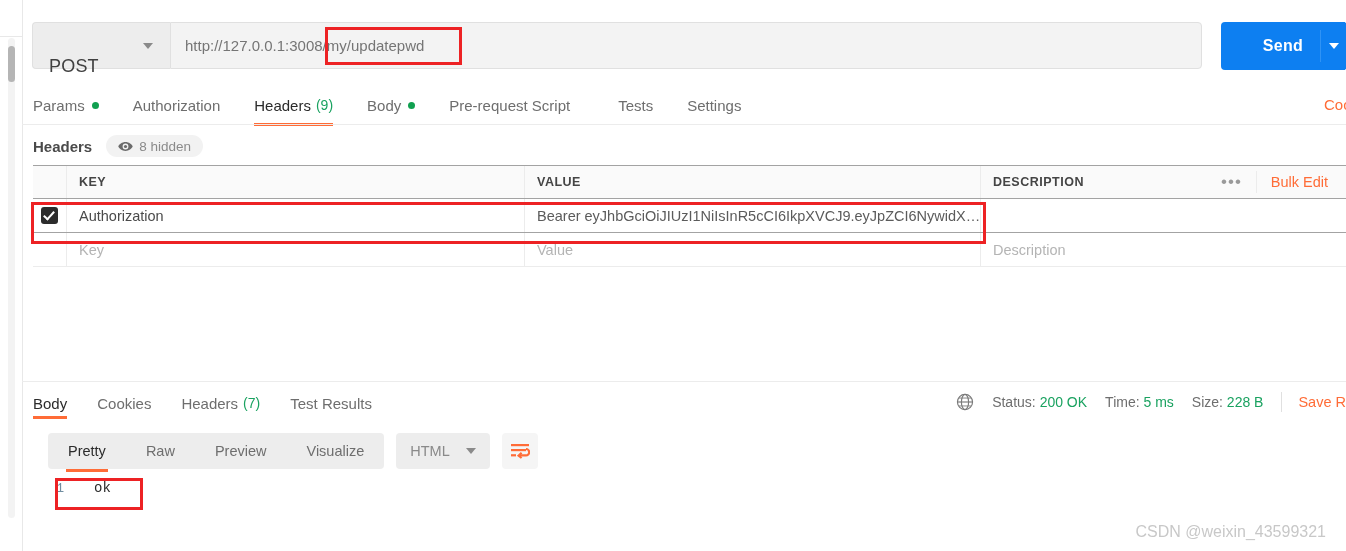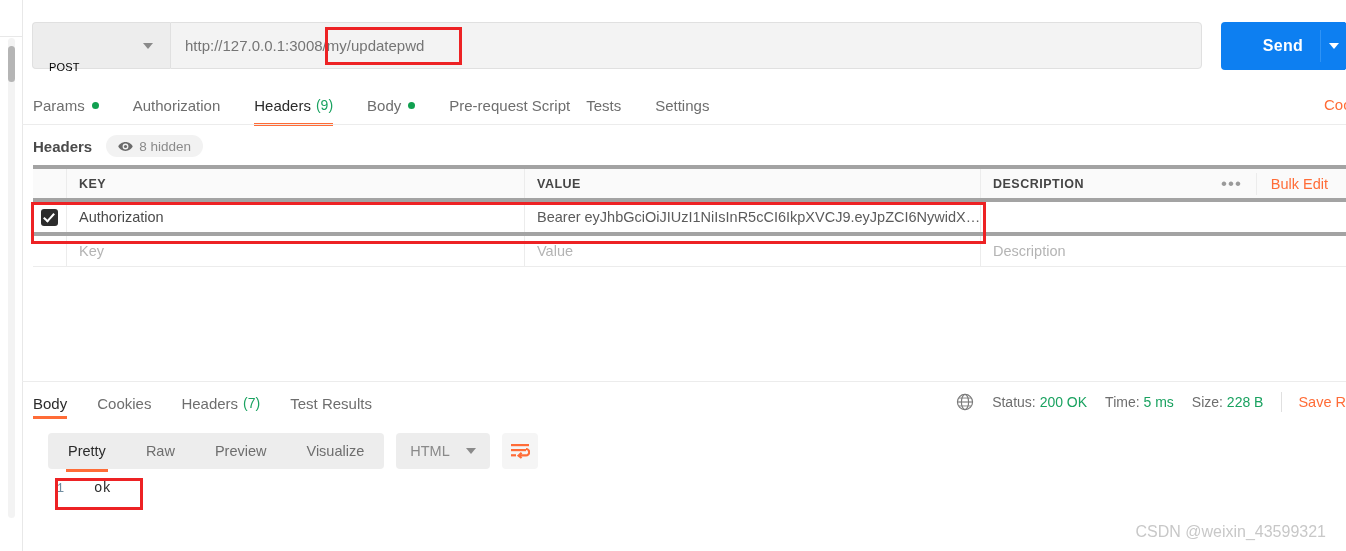--- a/index.html
+++ b/index.html
@@ -67,22 +67,22 @@
     background: #ededed;
     border: 1px solid #e0e0e0;
     border-right: none;
     border-radius: 4px 0 0 4px;
     box-sizing: border-box;
     display: flex;
     align-items: center;
     cursor: pointer;
   }
   #method-select .mlabel {
-    font-size: 11px;
-    color: #000000;
+    font-size: 18px;
+    color: #404040;
     margin-left: 16px;
     letter-spacing: .2px;
     margin-top: 42px;
   }
   .caret-dn {
     width: 0; height: 0;
     border-left: 5px solid transparent;
     border-right: 5px solid transparent;
     border-top: 6px solid #8a8a8a;
   }
@@ -237,21 +237,21 @@
   
   #tbl {
     position: absolute;
     left: 11px; top: 166px;
     width: 1313px;
   }
   .trow {
     display: flex;
     height: 35px;
     border-bottom: 1px solid #ececec;
-    border-top: 4px solid #a3a3a3;
+    border-top: 1px solid #a3a3a3;
     margin-top: -1px;
     box-sizing: border-box;
   }
   .thead {
     background: #fafafa;
     height: 34px;
   }
   .cell {
     box-sizing: border-box;
     display: flex;
@@ -515,21 +515,21 @@
         <span class="cnt-green">(9)</span>
         <span class="ul"></span>
       </div>
       <div class="rtab" style="margin-left: 34px;">
         <span>Body</span>
         <span class="dot-green"></span>
       </div>
       <div class="rtab" style="margin-left: 34px;">
         <span>Pre-request Script</span>
       </div>
-      <div class="rtab" style="margin-left: 16px;">
+      <div class="rtab" style="margin-left: 48px;">
         <span>Tests</span>
       </div>
       <div class="rtab" style="margin-left: 34px;">
         <span>Settings</span>
       </div>
     </div>
   <div id="req-tabs-right">Cookies</div>
   <div id="req-tabs-line"></div>
 
   <div id="headers-bar">

